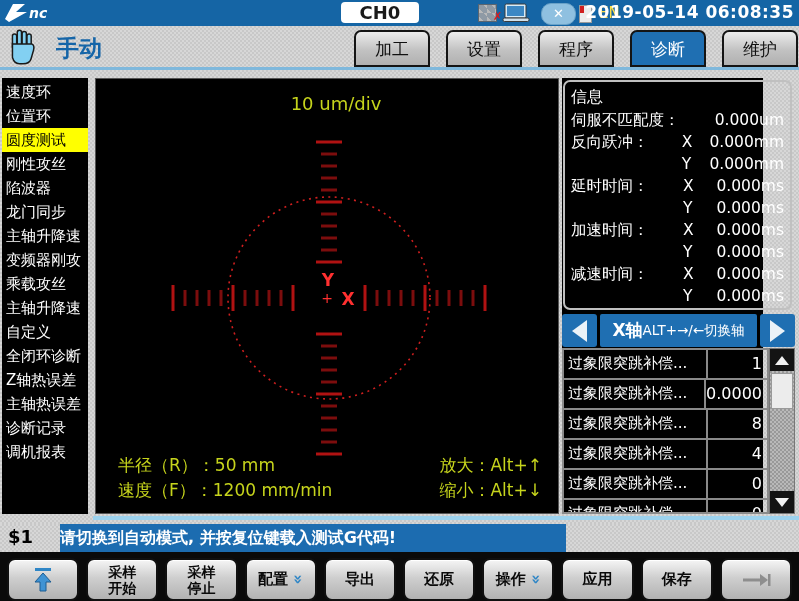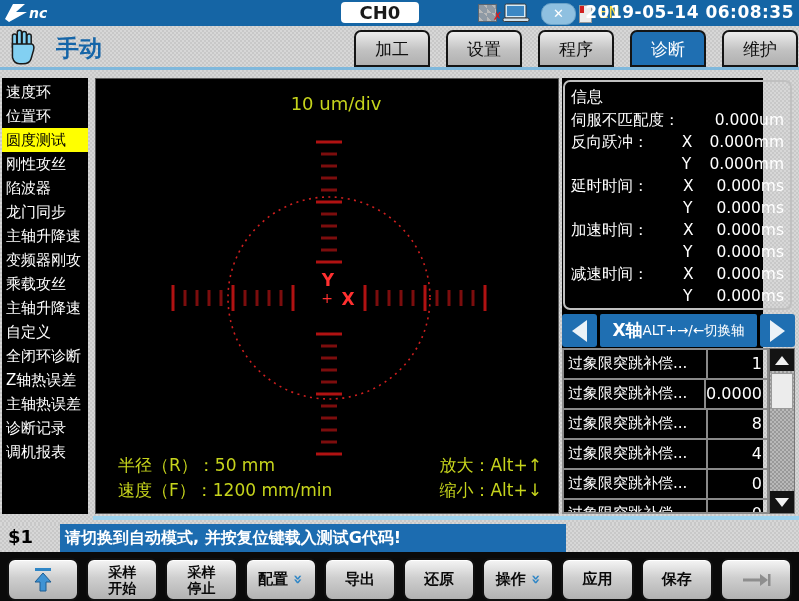--- a/index.html
+++ b/index.html
@@ -84,21 +84,21 @@
   .sb-up{top:0;}
   .sb-down{bottom:0;}
   .sb-thumb{position:absolute;left:1px;top:24px;width:22px;height:36px;background:#ececec;border:1px solid #999;box-sizing:border-box;}
   .tri-up{width:0;height:0;border-left:7px solid transparent;border-right:7px solid transparent;border-bottom:9px solid #f2f2f2;}
   .tri-down{width:0;height:0;border-left:7px solid transparent;border-right:7px solid transparent;border-top:9px solid #f2f2f2;}
 
   
   .statusbar{position:absolute;left:0;top:524px;width:799px;height:28px;}
   .chan{position:absolute;left:8px;top:2px;font-size:18px;font-weight:700;color:#000;}
   .msg{position:absolute;left:60px;top:0;width:506px;height:28px;background:#1c6cb0;color:#fff;
-    font-size:16px;font-weight:700;line-height:28px;padding-left:5px;box-sizing:border-box;white-space:nowrap;overflow:hidden;}
+    font-size:16px;font-weight:700;line-height:28px;box-sizing:border-box;white-space:nowrap;overflow:hidden;}
 
   
   .toolbar{position:absolute;left:0;top:552px;width:799px;height:49px;background:#0a0a0a;
     display:flex;gap:7px;padding:6px 7px;box-sizing:border-box;}
   .tbtn{flex:1;height:43px;border:2px solid #101010;border-radius:8px;
     background:linear-gradient(180deg,#f5f5f5,#cfcfcf 45%,#b2b2b2);
     display:flex;align-items:center;justify-content:center;
     font-family:inherit;font-size:15px;font-weight:600;color:#0a0a0a;
     box-shadow:inset 0 1px 0 #ffffff;padding:0;}
   .two{display:flex;flex-direction:column;line-height:16px;font-size:14px;}

